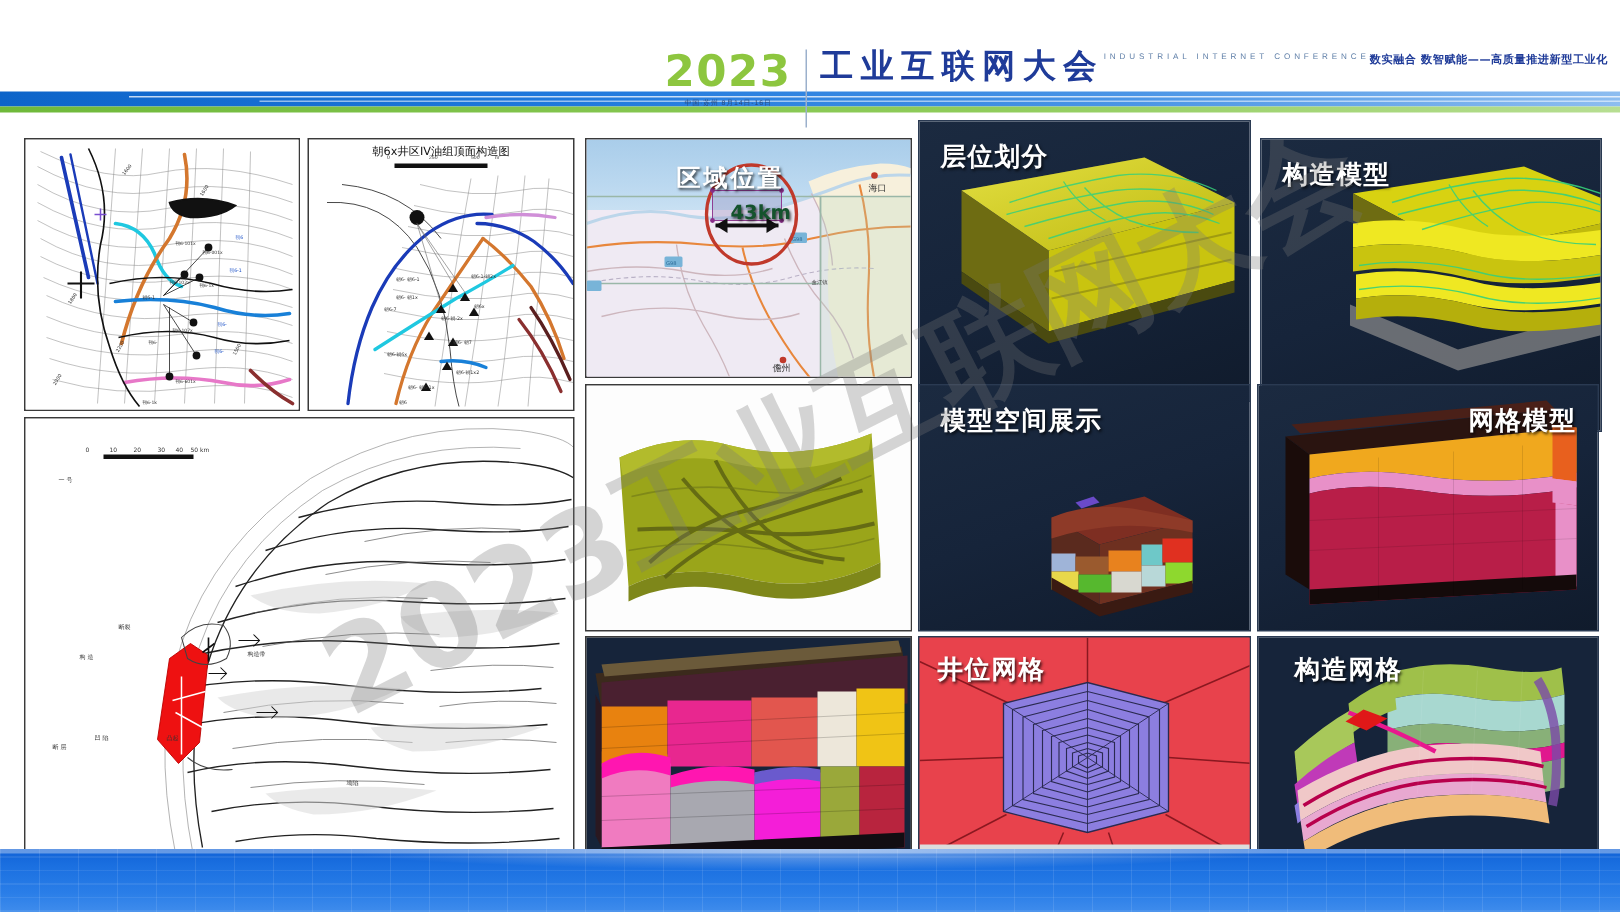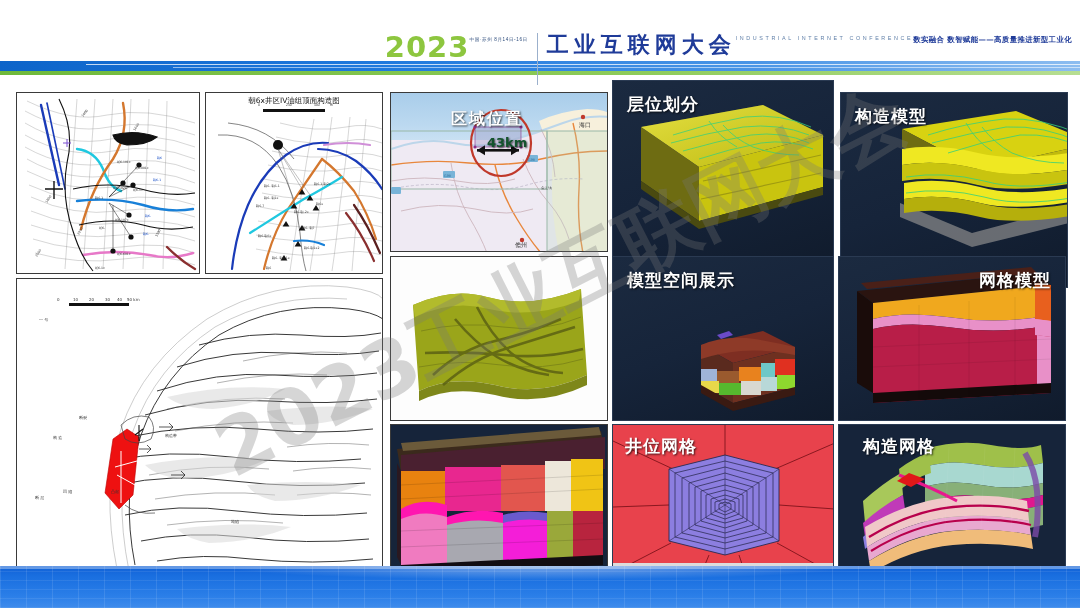--- a/index.html
+++ b/index.html
@@ -31,21 +31,21 @@
     content:"";position:absolute;left:16%;right:0;top:6px;height:1px;
     background:rgba(255,255,255,.55);
   }
   .divider .green{
     position:absolute;left:0;right:0;top:10px;height:4px;
     background:linear-gradient(90deg,#6fb93a 0%,#8fcc5a 60%,#b7de92 100%);
   }
 
   
   .logo{position:absolute;right:8px;top:33px;display:flex;align-items:flex-start;height:52px;}
-  .logo-left{display:flex;flex-direction:row;align-items:flex-start;padding-right:9px;margin-left:39px;}
+  .logo-left{display:flex;flex-direction:column;align-items:center;padding-right:9px;margin-left:39px;}
   .logo-year{
     font-size:29px;font-weight:700;color:#8DC63F;letter-spacing:1px;line-height:1;
     font-family:"DejaVu Sans","Liberation Sans",sans-serif;
   }
   .logo-sub{font-size:4.6px;color:#2b4a7a;letter-spacing:.6px;margin-top:4px;white-space:nowrap;}
   .logo-bar{width:1px;background:#9bb0cc;align-self:stretch;margin-right:9px;}
   .logo-right{display:flex;}
   .logo-cn{
     font-size:22px;font-weight:700;color:#1F3B99;letter-spacing:5px;line-height:1.05;
     font-family:"DejaVu Sans","Liberation Sans",sans-serif;

